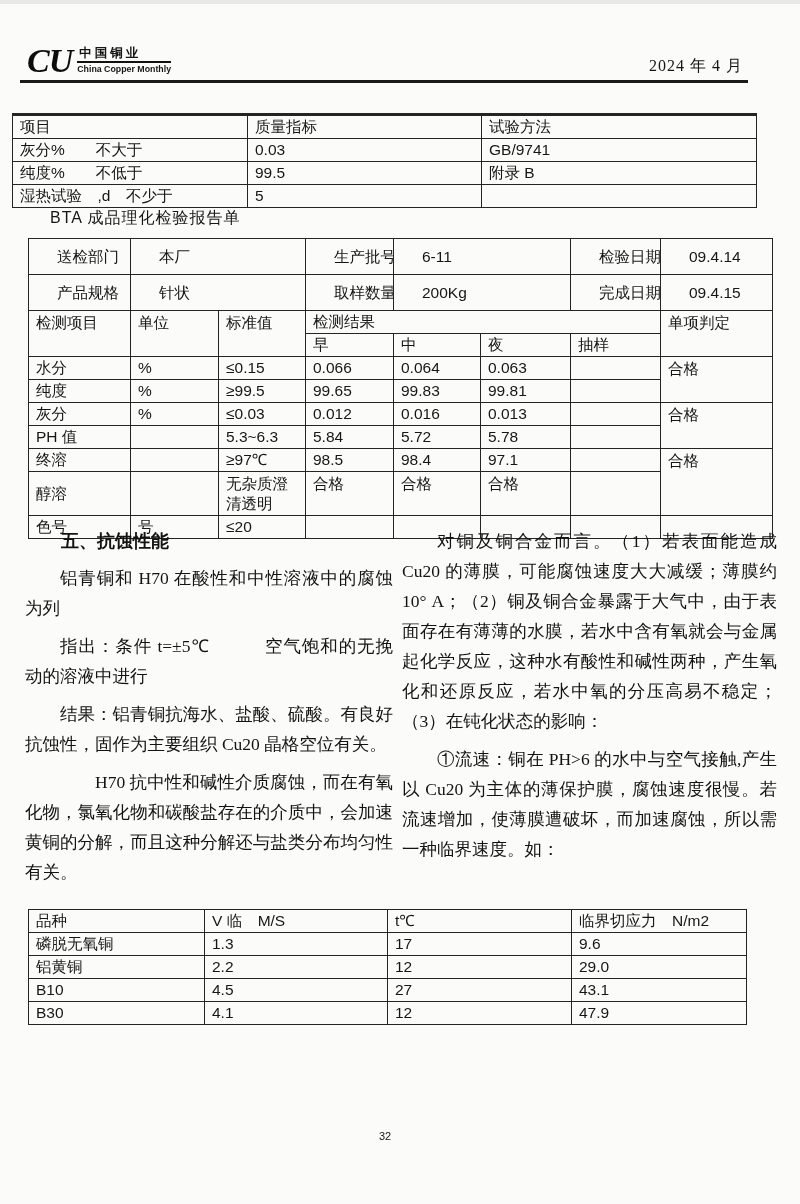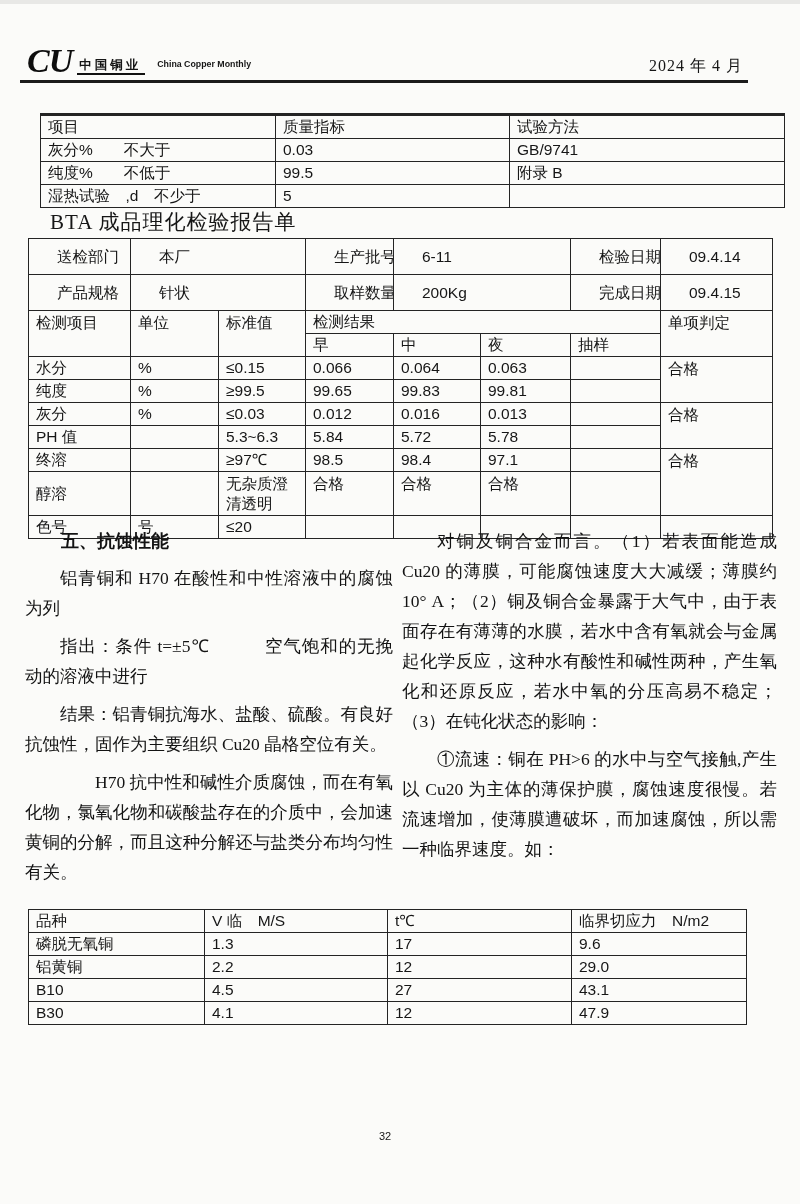--- a/index.html
+++ b/index.html
@@ -8,42 +8,42 @@
     position:relative; width:800px; height:1204px; margin:4px auto;
     background:#fbfbf9; color:#161616; overflow:hidden;
     font-family:"Liberation Serif", serif;
   }
   
   .masthead { position:absolute; left:27px; top:42px; display:flex; align-items:flex-end; }
   .cu-mark {
     font-family:"Liberation Serif", serif; font-style:italic; font-weight:bold;
     font-size:34px; line-height:30px; letter-spacing:-1px; color:#0d0d0d;
   }
-  .logo-right { display:flex; flex-direction:row; margin-left:5px; margin-bottom:1px;gap:12px; }
+  .logo-right { display:flex; flex-direction:column; margin-left:5px; margin-bottom:1px; }
   .logo-cn {
     font-weight:bold; font-size:12.5px; letter-spacing:3px; line-height:14px;
     border-bottom:2.5px solid #111; padding:0 4px 1px 2px; white-space:nowrap;
   }
   .logo-en {
     font-family:"Liberation Sans", sans-serif; font-weight:bold; font-size:8.8px;
     line-height:11px; padding-top:1px; white-space:nowrap;
   }
   .issue-date { position:absolute; top:52px; right:57px; font-size:16px; letter-spacing:1px; }
   .head-rule { position:absolute; top:76px; left:20px; width:728px; height:2.5px; background:#1b1b1b; }
   
   table { border-collapse:collapse; table-layout:fixed; background:transparent; }
   td {
     border:1.5px solid #242424; padding:1px 7px; height:22px;
     font-family:"Liberation Sans", sans-serif; font-size:15.5px; line-height:20px;
     text-align:left; vertical-align:middle; overflow:hidden; white-space:nowrap;
   }
-  .t1 { position:absolute; left:40px; top:109px; width:744px; border-top:3.5px solid #242424;border-radius:32px; }
+  .t1 { position:absolute; left:12px; top:109px; width:744px; border-top:3.5px solid #242424;border-radius:32px; }
   .t1 td { height:22px; }
-  .report-title { position:absolute; left:50px; top:204px; font-size:21px;
-    font-family:Liberation Serif, serif; letter-spacing:1px; }
+  .report-title { position:absolute; left:50px; top:204px; font-size:16px;
+    font-family:Liberation Sans, sans-serif; letter-spacing:1px; }
   .t2 { position:absolute; left:28px; top:234px; width:744px; }
   .t2 td.info { height:36px;padding-left:28px; }
   .t2 td.va-top { vertical-align:top; padding-top:2px; }
   .t2 td.wrap { white-space:normal; }
   .t3 { position:absolute; left:28px; top:905px; width:718px; }
   .t3 td { height:23px; }
   
   .two-col { position:absolute; left:25px; top:522px; width:752px; display:flex; gap:9px; }
   .col { font-size:17.5px; line-height:30px; text-align:justify; color:#131313; }
   .col-left { width:368px; }

